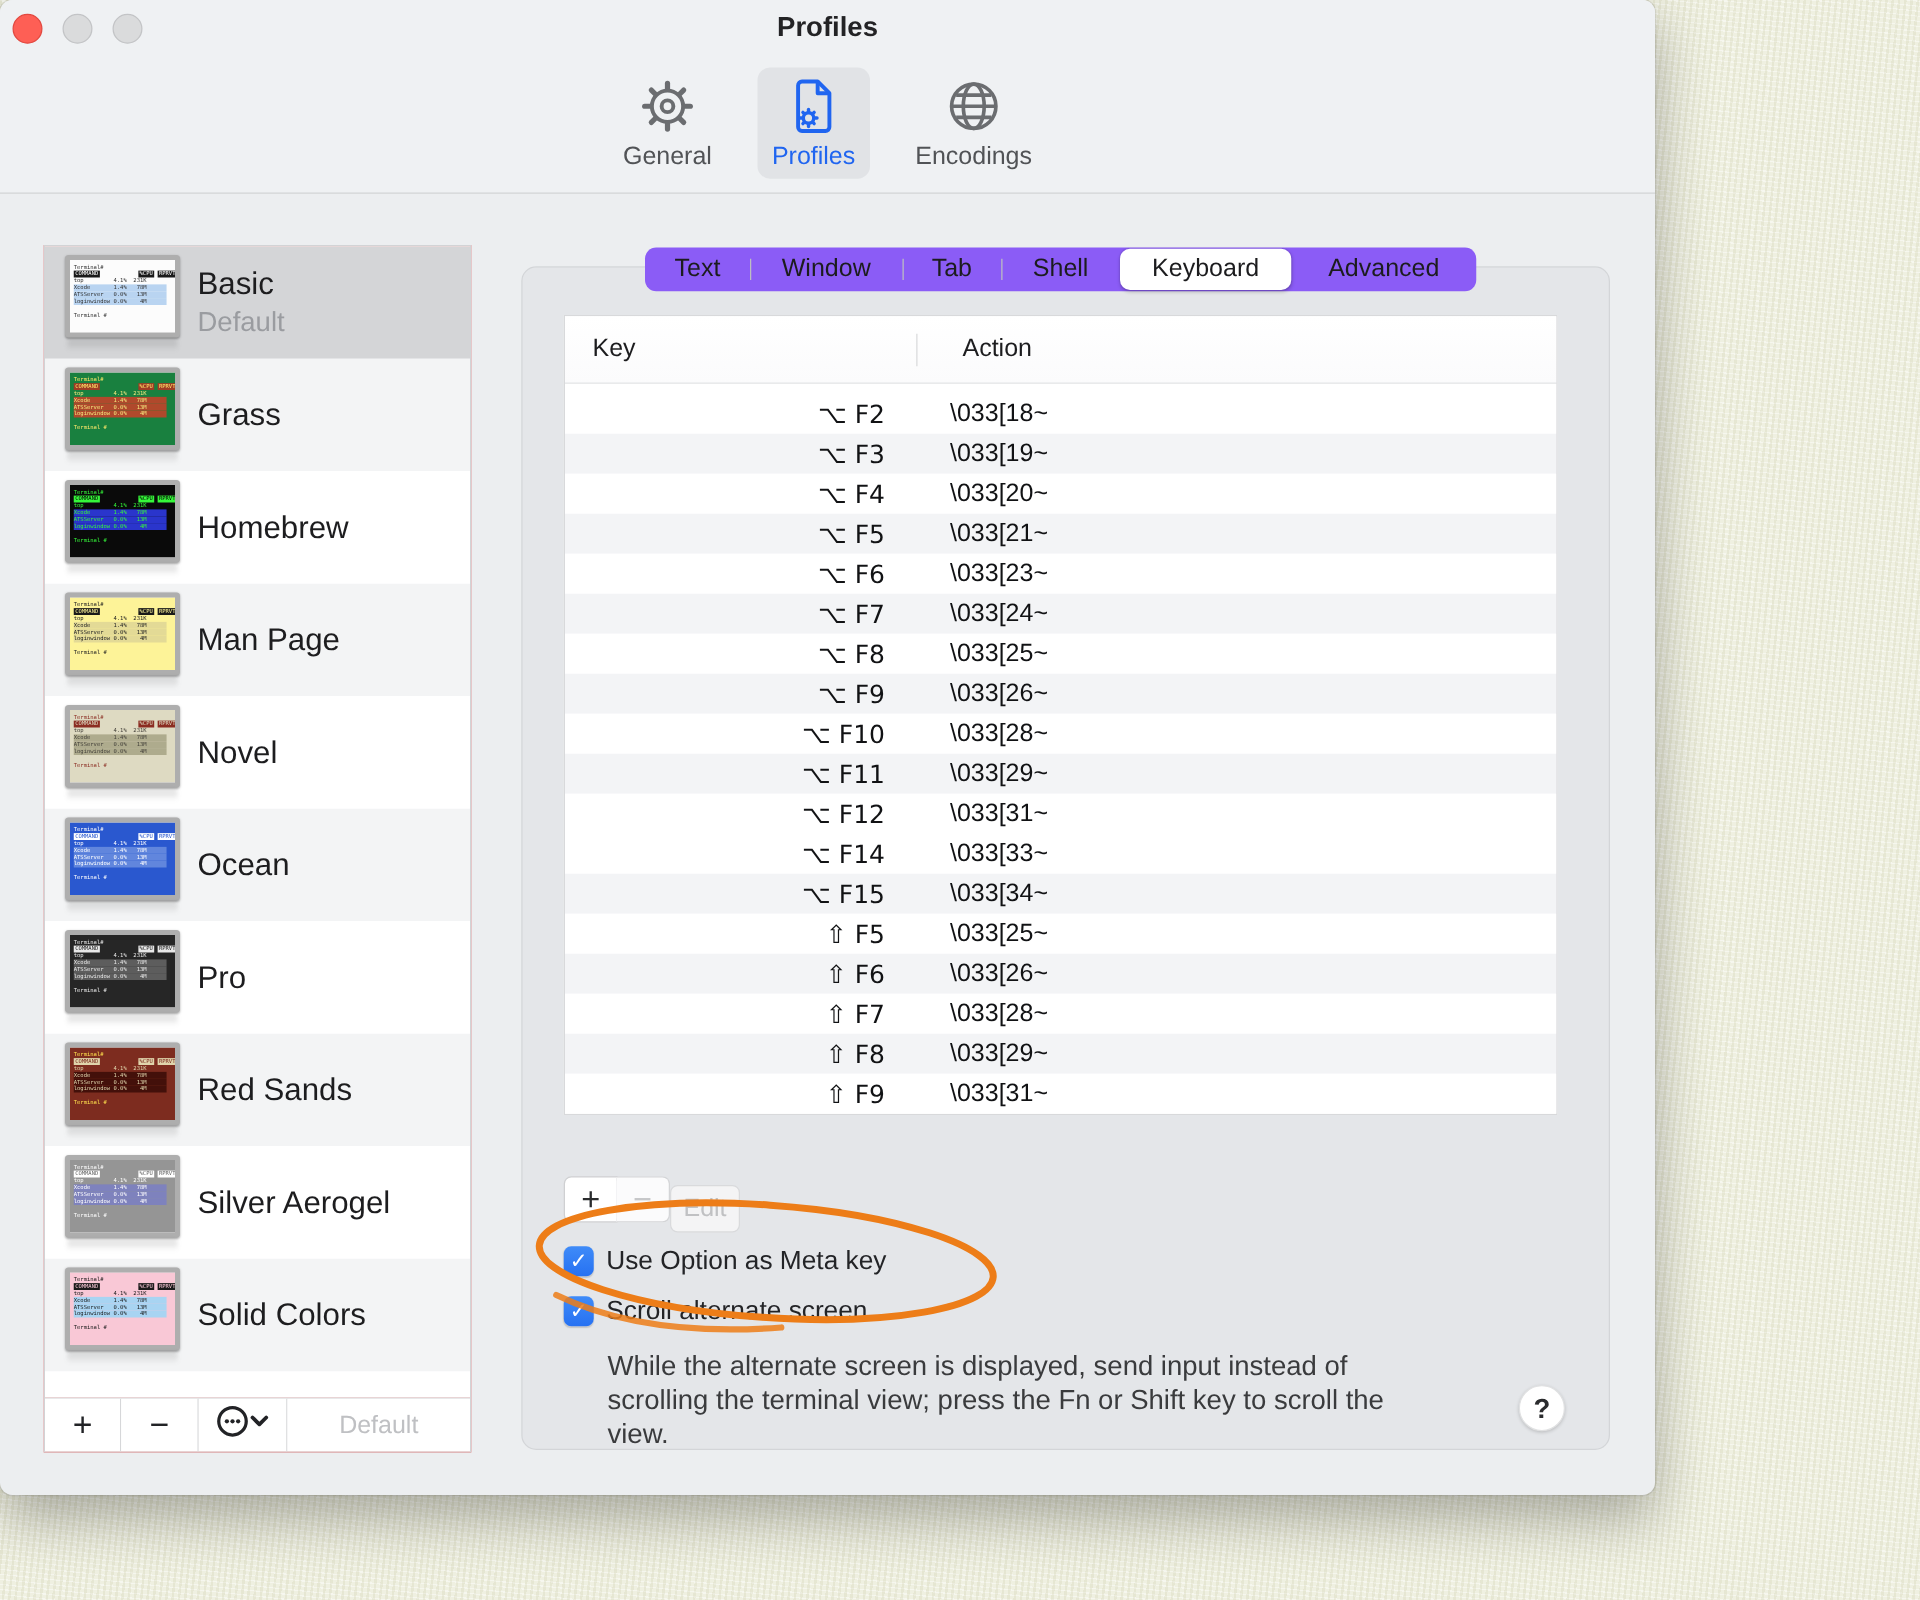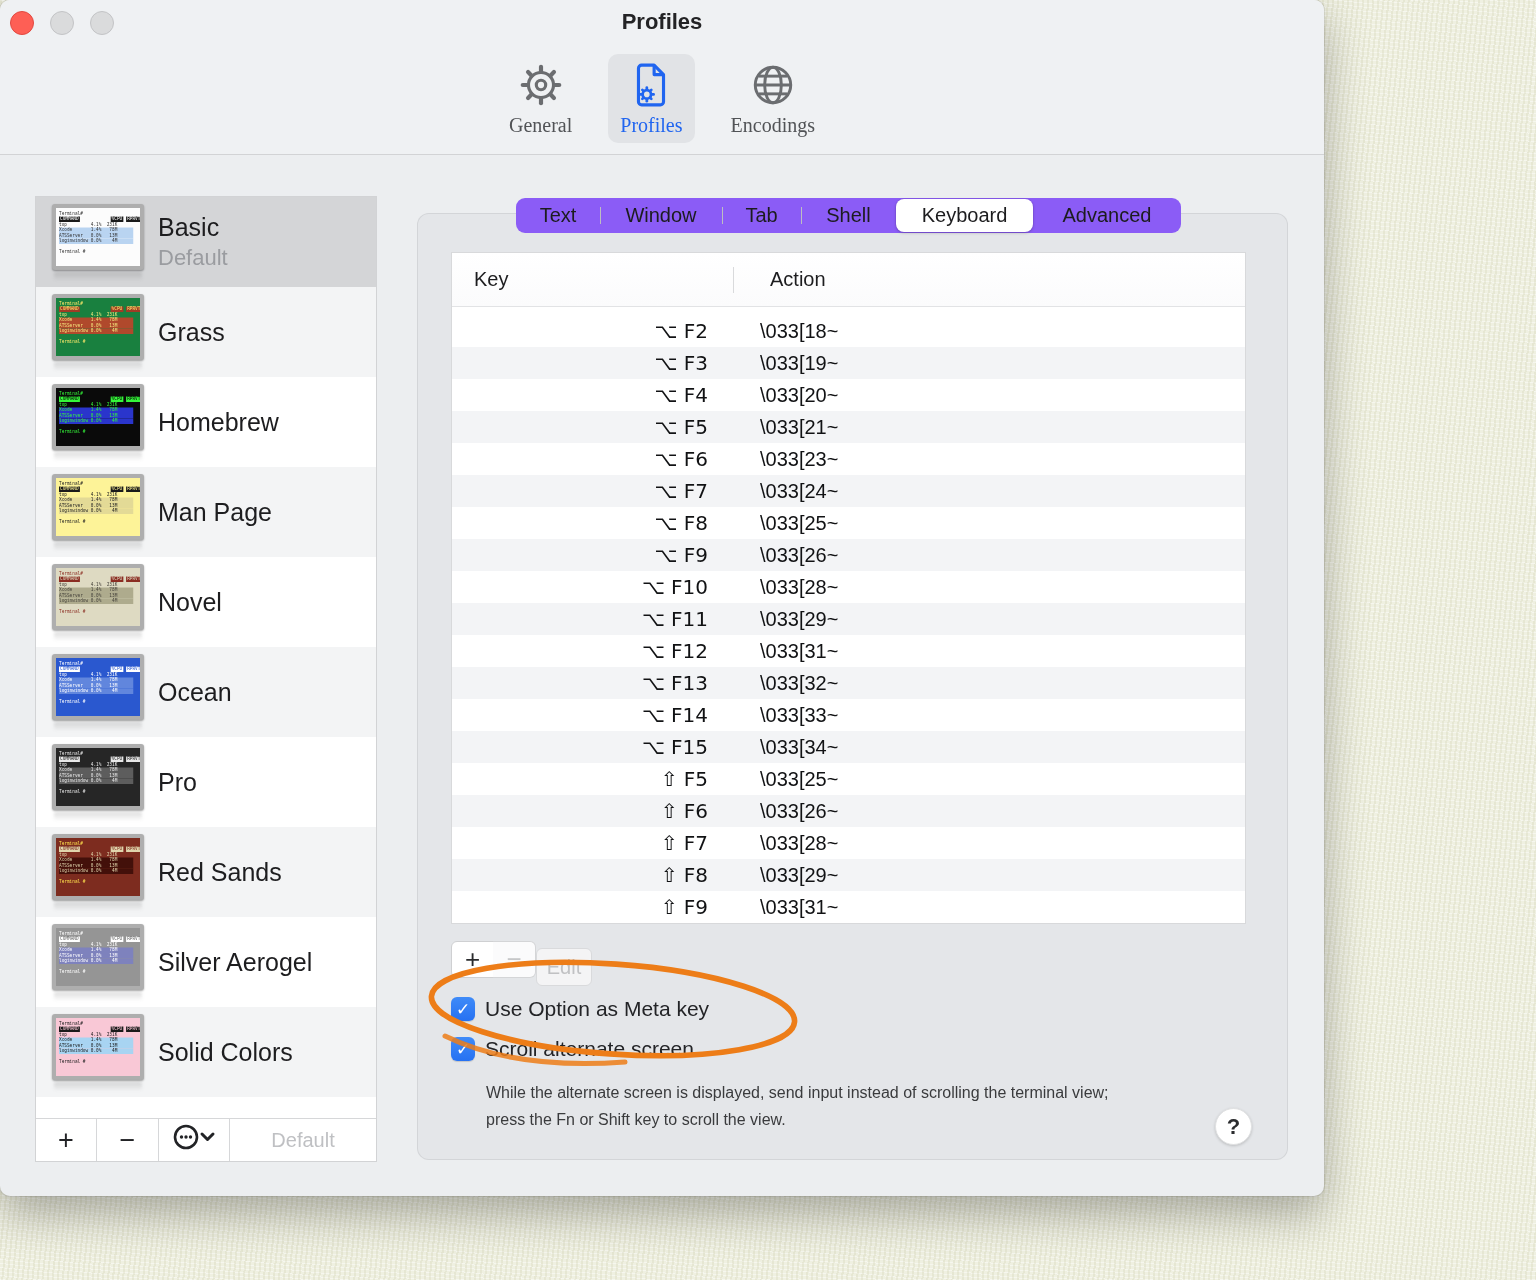--- a/index.html
+++ b/index.html
@@ -25,21 +25,21 @@
   .window-title{
     position:absolute; top:9px; left:0; width:100%; text-align:center;
     font-size:22px; font-weight:700; color:#232325;
   }
   .traffic{ position:absolute; left:10px; top:11px; display:flex; gap:16px; }
   .light{ width:24px; height:24px; border-radius:50%; }
   .light.red{ background:#fe5f55; border:1px solid #e24940; }
   .light.gray{ background:#dadbdc; border:1px solid #c3c4c6; }
   .toolbar-row{
     position:absolute; top:54px; left:0; width:100%;
-    display:flex; justify-content:center; align-items:flex-end; gap:24px;font-family:Liberation Serif, serif;
+    display:flex; justify-content:center; align-items:flex-end; gap:24px;
   }
   .tb-item{ display:flex; flex-direction:column; align-items:center; gap:5px;
     padding:7px 12px 6px; border-radius:10px; }
   .tb-item .tb-label{ font-size:20px; color:#515356; }
   .tb-item.selected{ background:#e1e3e6; }
   .tb-item.selected .tb-label{ color:#2065f0; }
   .tb-icon{ height:48px; display:flex; align-items:center; }
   
   .profile-list{
     position:absolute; left:35px; top:196px; width:342px; height:966px;
@@ -121,21 +121,21 @@
     border:1px solid #d9dadc; border-radius:6px; font-size:20px; color:#c0c1c3; }
   .cb-row{ position:absolute; left:451px; display:flex; align-items:center; gap:10px; }
   .cb-row.r1{ top:997px; } .cb-row.r2{ top:1037px; }
   .checkbox{ width:24px; height:24px; border-radius:6px;
     background:linear-gradient(#3f8bf8,#2671f2); display:flex; align-items:center;
     justify-content:center; box-shadow:0 1px 1px rgba(0,0,0,.15); }
   .checkbox .mark{ color:#fff; font-size:17px; font-weight:700;
     font-family:"DejaVu Sans",sans-serif; line-height:1; }
   .cb-label{ font-size:21px; color:#232427; }
   .help-text{ position:absolute; left:486px; top:1079px; width:665px;
-    font-size:16px; line-height:27px; color:#3a3b3d; }
+    font-size:22px; line-height:27px; color:#3a3b3d; }
   .help-btn{ position:absolute; left:1215px; top:1108px; width:37px; height:37px;
     border-radius:50%; background:#fff; border:1px solid #e0e1e2;
     box-shadow:0 1px 3px rgba(0,0,0,.18); display:flex; align-items:center;
     justify-content:center; font-size:22px; font-weight:600; color:#2b2c2e; }
   .annotation{ position:absolute; left:415px; top:948px; width:400px; height:125px;
     pointer-events:none; z-index:20; }
   svg .stroke{ fill:none; stroke:#6b6d70; }
 </style>
 </head>
 <body>
@@ -436,24 +436,20 @@
     <span class="t-action">\033[28~</span>
   </div>
         <div class="t-row alt">
     <span class="t-key">⌥ F11</span>
     <span class="t-action">\033[29~</span>
   </div>
         <div class="t-row">
     <span class="t-key">⌥ F12</span>
     <span class="t-action">\033[31~</span>
   </div>
-        <div class="t-row alt">
-    <span class="t-key">⌥ F13</span>
-    <span class="t-action">\033[32~</span>
-  </div>
         <div class="t-row">
     <span class="t-key">⌥ F14</span>
     <span class="t-action">\033[33~</span>
   </div>
         <div class="t-row alt">
     <span class="t-key">⌥ F15</span>
     <span class="t-action">\033[34~</span>
   </div>
         <div class="t-row">
     <span class="t-key">⇧ F5</span>

